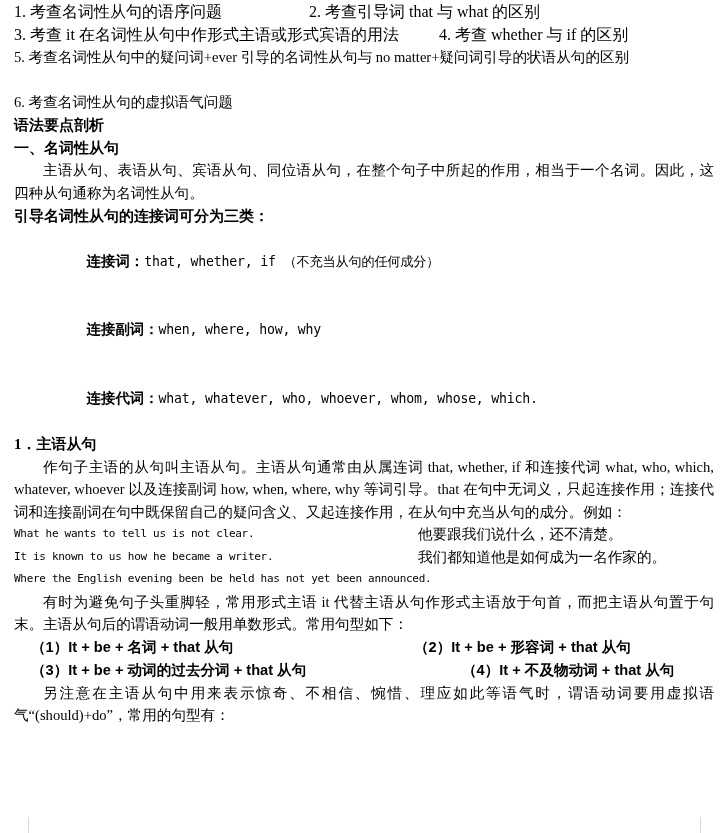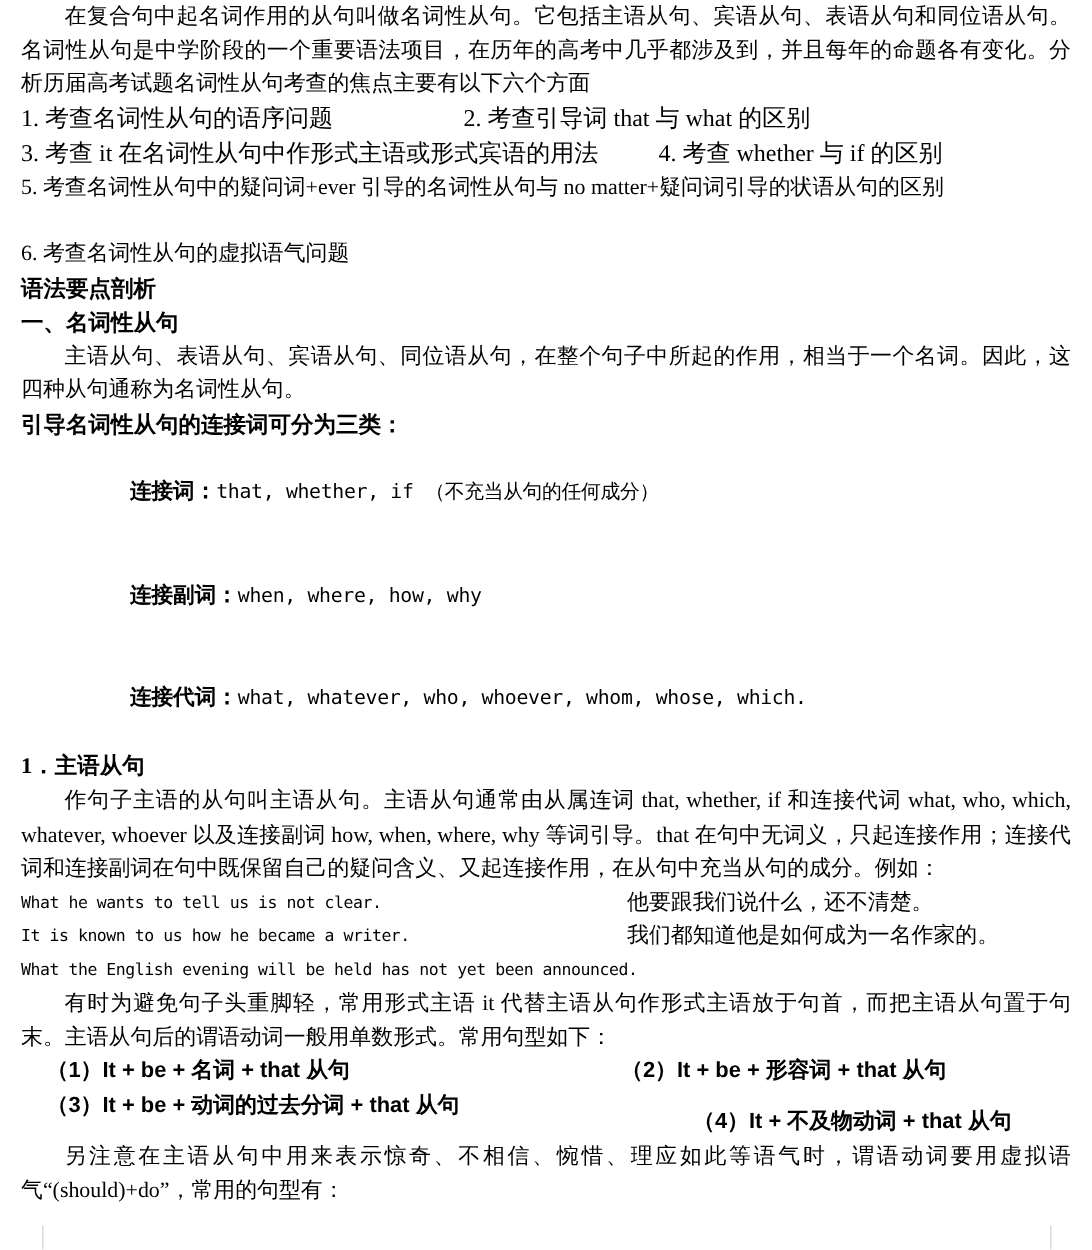--- a/index.html
+++ b/index.html
@@ -87,21 +87,21 @@
   }
   .pattern-row {
     display: flex;
     font-family: "Liberation Sans", "DejaVu Sans", sans-serif;
     font-weight: bold;
     font-size: 14.6px;
     line-height: 23px;
   }
   .pattern-row .p1 { width: 400px; flex: 0 0 400px; padding-left: 17px; box-sizing: border-box; }
   .pattern-row .p2 { flex: 1 1 auto; }
-  .pattern-row .p2.indented { padding-left: 48px; margin-top: 11px; }
+  .pattern-row .p2.indented { padding-left: 48px; }
   .list-row {
     display: flex;
     font-size: 16px;
     line-height: 23px;
   }
   .list-row .l1 { width: 295px; flex: 0 0 295px; }
   .list-row .l2 { flex: 1 1 auto; }
   .list-row3 .l1 { width: 425px; flex: 0 0 425px; }
   .tbl-edge {
     position: absolute;
@@ -112,21 +112,20 @@
   }
   .tbl-edge.left { left: 28px; }
   .tbl-edge.right { left: 700px; }
 </style>
 </head>
 <body>
 
 <div class="page">
 
 
-  <p class="para indent2">在复合句中起名词作用的从句叫做名词性从句。它包括主语从句、宾语从句、表语从句和同位语从句。名词性从句是中学阶段的一个重要语法项目，在历年的高考中几乎都涉及到，并且每年的命题各有变化。分析历届高考试题名词性从句考查的焦点主要有以下六个方面</p>
 
   <div class="list-row">
     <div class="l1">
       <span>1.</span>
       <span>考查名词性从句的语序问题</span>
     </div>
     <div class="l2">
       <span>2.</span>
       <span>考查引导词 that 与 what 的区别</span>
     </div>
@@ -178,21 +177,21 @@
   <p class="para indent2">作句子主语的从句叫主语从句。主语从句通常由从属连词 that, whether, if 和连接代词 what, who, which, whatever, whoever 以及连接副词 how, when, where, why 等词引导。that 在句中无词义，只起连接作用；连接代词和连接副词在句中既保留自己的疑问含义、又起连接作用，在从句中充当从句的成分。例如：</p>
 
   <div class="two-col">
     <div class="c1 eng-line">What he wants to tell us is not clear.</div>
     <div class="c2">他要跟我们说什么，还不清楚。</div>
   </div>
   <div class="two-col">
     <div class="c1 eng-line">It is known to us how he became a writer.</div>
     <div class="c2">我们都知道他是如何成为一名作家的。</div>
   </div>
-  <div class="eng-line">What the English evening will be held has not yet been announced.</div>
+  <div class="eng-line">Where the English evening been be held has not yet been announced.</div>
 
 
   <p class="para indent2">有时为避免句子头重脚轻，常用形式主语 it 代替主语从句作形式主语放于句首，而把主语从句置于句末。主语从句后的谓语动词一般用单数形式。常用句型如下：</p>
 
   <div class="pattern-row">
     <div class="p1">（1）It + be + 名词 + that 从句</div>
     <div class="p2">（2）It + be + 形容词 + that 从句</div>
   </div>
   <div class="pattern-row">
     <div class="p1">（3）It + be + 动词的过去分词 + that 从句</div>

